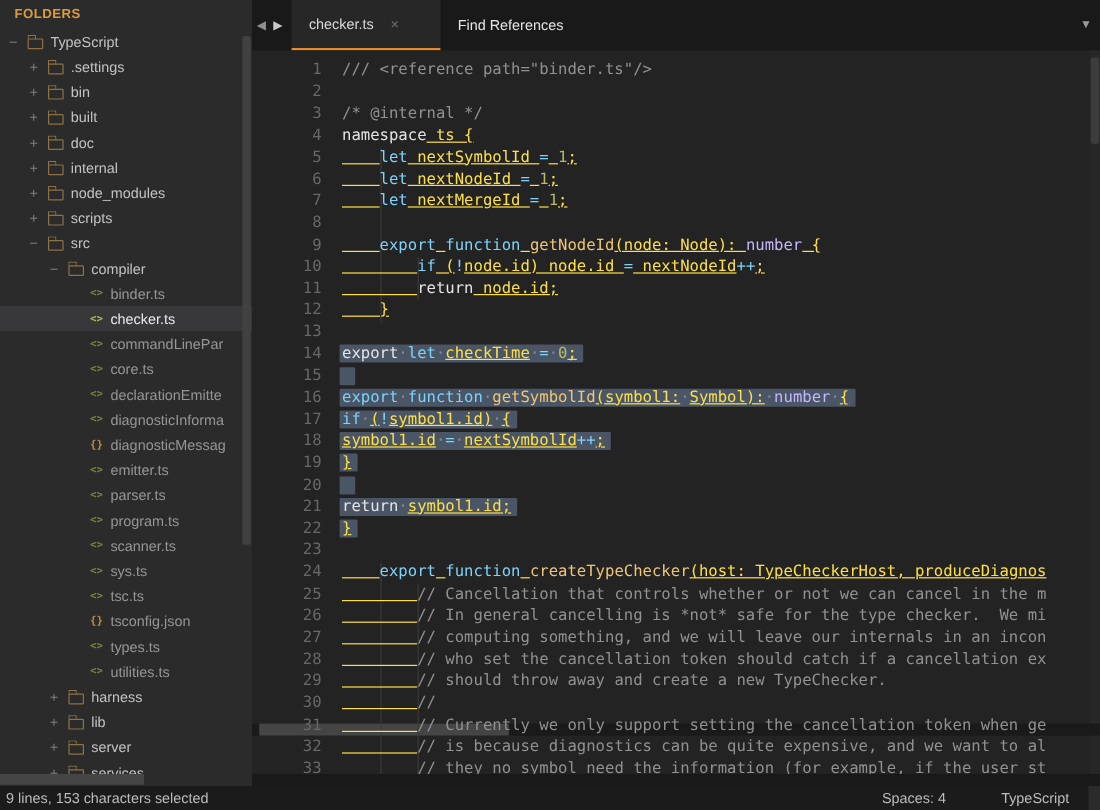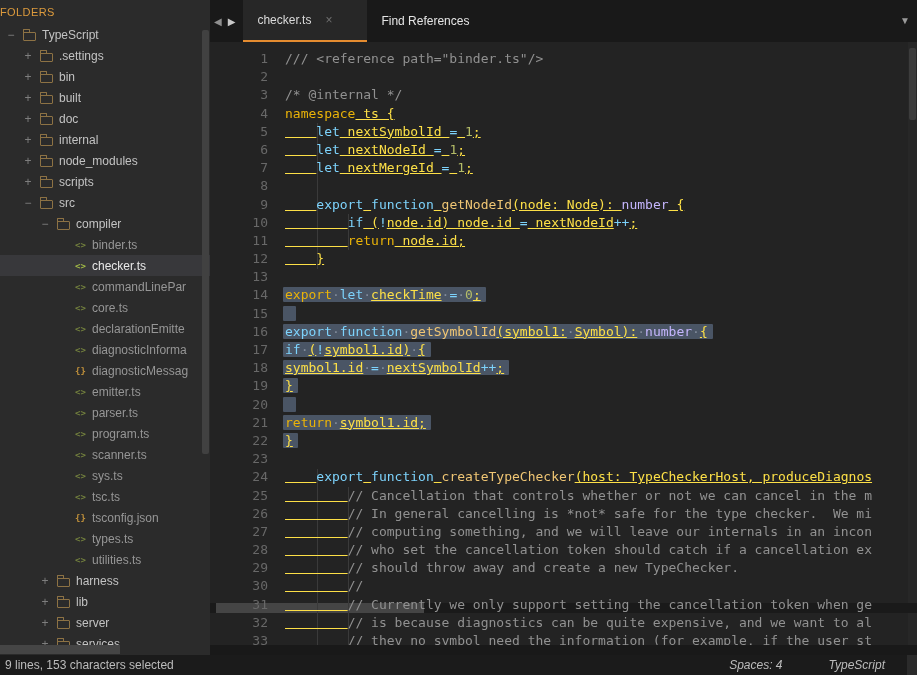--- a/index.html
+++ b/index.html
@@ -3,21 +3,21 @@
 <meta charset="utf-8">
 <style>
   * { margin:0; padding:0; box-sizing:border-box; }
   html,body { background:#111; }
   #app {
     position:relative; width:917px; height:675px; overflow:hidden;
     background:#2b2b2b; font-family:"Liberation Sans", sans-serif;
   }
   
   #sidebar { position:absolute; left:0; top:0; width:210px; height:655px; background:#2b2b2b; overflow:hidden; }
-  .sb-header { height:24px; padding:6px 0 0 0; color:#dd9b3d; font-size:11px; font-weight:normal; letter-spacing:.4px; }
+  .sb-header { height:24px; padding:6px 0 0 12px; color:#dd9b3d; font-size:11px; font-weight:bold; letter-spacing:.4px; }
   .sb-row { display:flex; align-items:center; height:21px; width:210px; color:#969696; font-size:12px; white-space:nowrap; overflow:hidden; }
   .sb-row.lvl1 { padding-left:4px; }
   .sb-row.lvl2 { padding-left:21px; }
   .sb-row.lvl3 { padding-left:38px; }
   .sb-row.lvl4 { padding-left:74px; }
   .sb-row.sel  { background:#38383b; color:#e9e9e9; }
   .sb-row .lbl.folder { color:#c3c3c3; }
   .sb-toggle { width:14px; text-align:center; color:#7e7e7e; font-size:12px; margin-right:5px; flex:none; }
   .icon-folder { position:relative; width:13px; height:9px; border:1px solid #8d7244; border-radius:1px; margin:3px 6px 0 0; flex:none; }
   .icon-folder::before { content:""; position:absolute; left:-1px; top:-4px; width:5px; height:3px;
@@ -38,21 +38,21 @@
   .tab { position:relative; display:flex; align-items:center; padding:0 14px; font-size:12px; color:#e5e5e5; }
   .tab.active { background:#272727; color:#dadada; border-bottom:2px solid #e58c30; padding-right:10px; width:124px; }
   .tab .close { margin-left:14px; color:#6f6f6f; font-size:12px; }
   #tab-overflow { position:absolute; right:7px; top:15px; color:#9a9a9a; font-size:10px; }
   #code { position:absolute; left:0; top:42px; width:707px; height:603px; background:#232323; overflow:hidden; }
   #code-lines { padding-top:8px; position:relative; z-index:2; }
   .cl { height:18.2px; line-height:18.2px; font-family:"DejaVu Sans Mono", monospace; font-size:13px; white-space:pre; }
   .ln { display:inline-block; width:58px; text-align:right; margin-right:17px; color:#686868; }
   .tk-c { color:#919191; }
   .tk-w { color:#fde047;text-decoration:underline; }
-  .tk-o { color:#eab308; }
+  .tk-o { color:#e5e5e5; }
   .tk-r { color:#7dd3fc; }
   .tk-y { color:#f0c674; }
   .tk-g { color:#b5bd68; }
   .tk-p { color:#c4b5fd; }
   .tk-ws { color:#828c9c; }
   .selspan { background:#4a5565; padding:0 5px 0 2px; margin-left:-2px; border-radius:1px; }
   .selspan.empty { padding:0 4px 0 1px; }
   .indent-guide { position:absolute; width:1px; background:#3a3a3a; z-index:1; }
   #guide-a { left:107px; top:81px;  height:146px; }
   #guide-b { left:107px; top:427px; height:176px; }
@@ -60,21 +60,21 @@
   #guide-d { left:138px; top:445px; height:158px; }
   
   #ed-vscroll { position:absolute; right:0; top:42px; width:9px; height:603px; background:#272727; }
   #ed-vthumb  { position:absolute; left:1px; top:6px; width:7px; height:72px; background:#3c3c3c; border-radius:2px; }
   #ed-hscroll { position:absolute; left:0; top:603px; width:707px; height:10px; background:#1a1a1a; }
   #ed-hthumb  { position:absolute; left:6px; top:0; width:208px; height:10px; background:#454545; }
   
   #statusbar { position:absolute; left:0; top:655px; width:907px; height:20px; background:#1b1b1b;
     display:flex; align-items:center; font-size:12px; color:#bcbcbc; }
   #status-left { padding-left:5px; flex:1; }
-  #status-right { display:flex; gap:46px; padding-right:22px;font-style:italic; }
+  #status-right { display:flex; gap:46px; padding-right:16px; }
 </style>
 </head>
 <body>
 
 <div id="app">
 
   <div id="sidebar">
     <div class="sb-header">FOLDERS</div>
     <div id="sb-list">
         <div class="sb-row lvl1">

